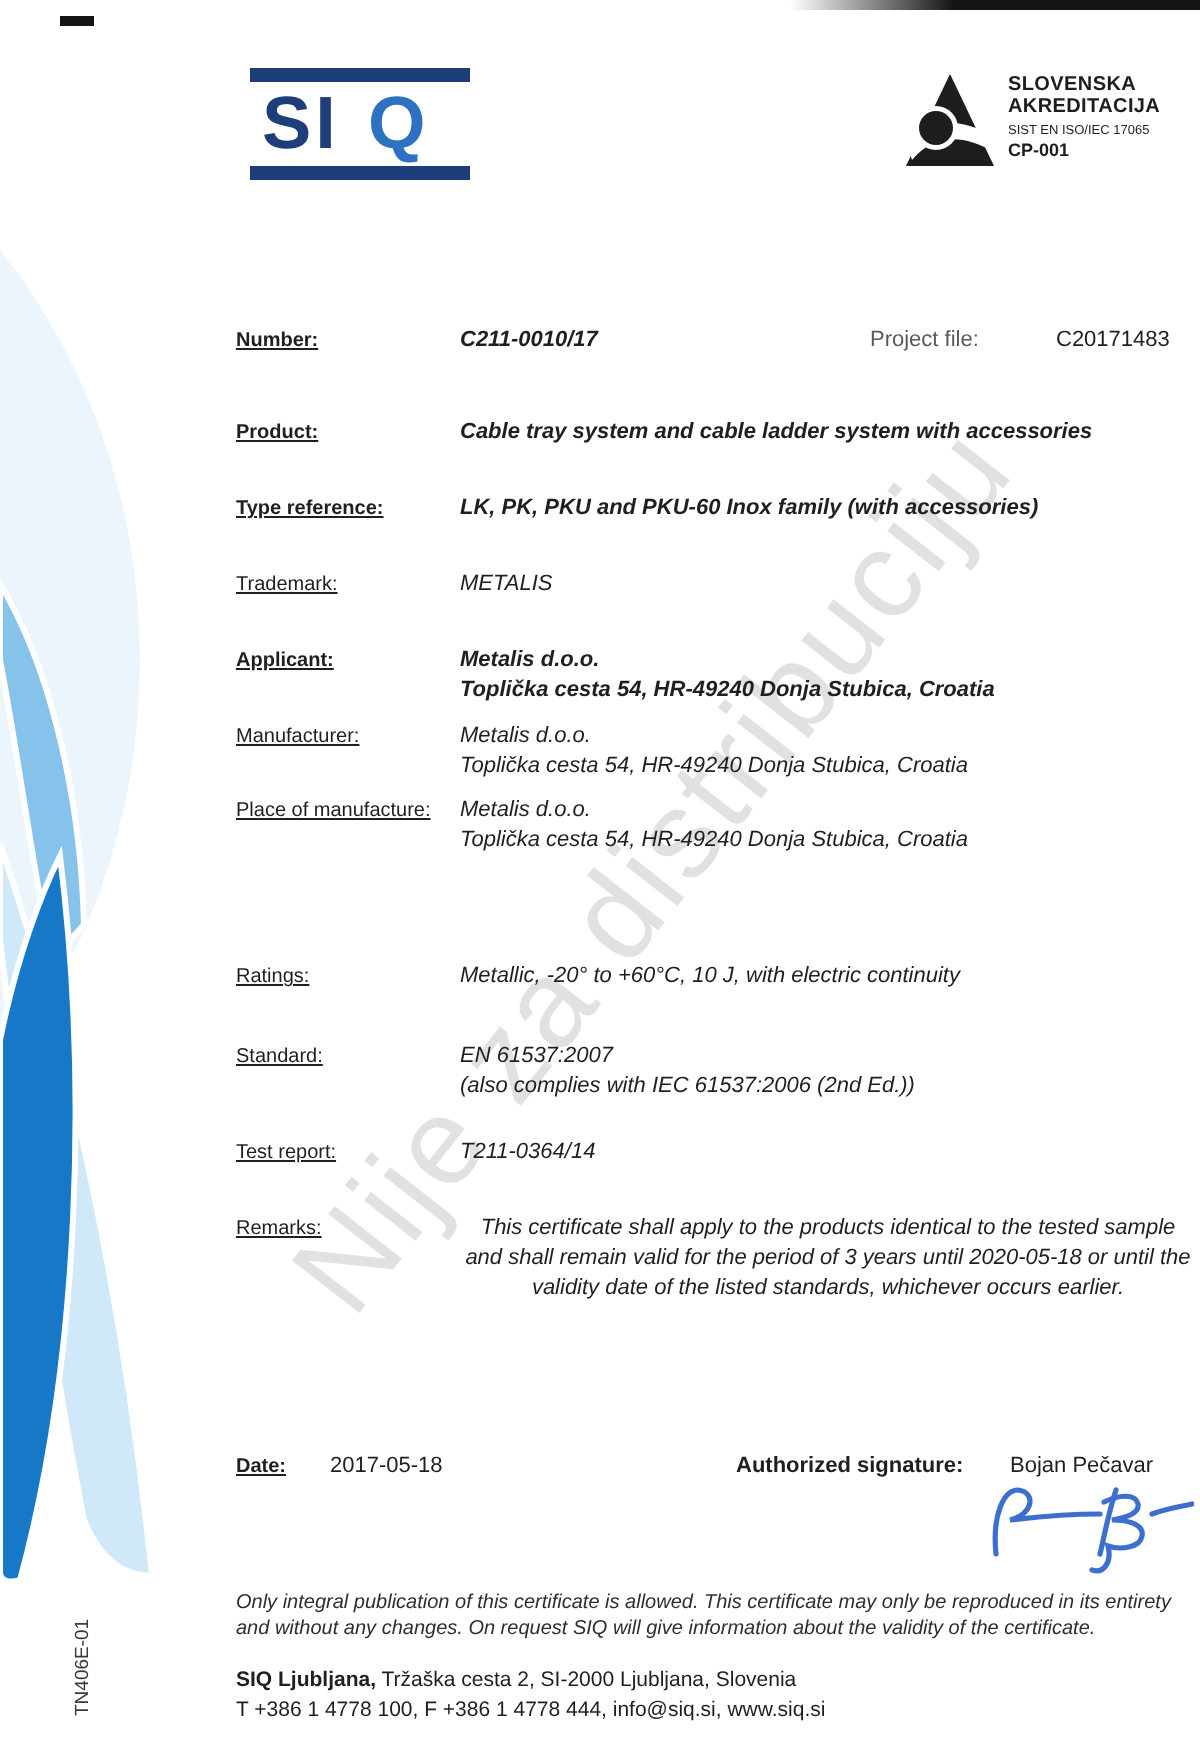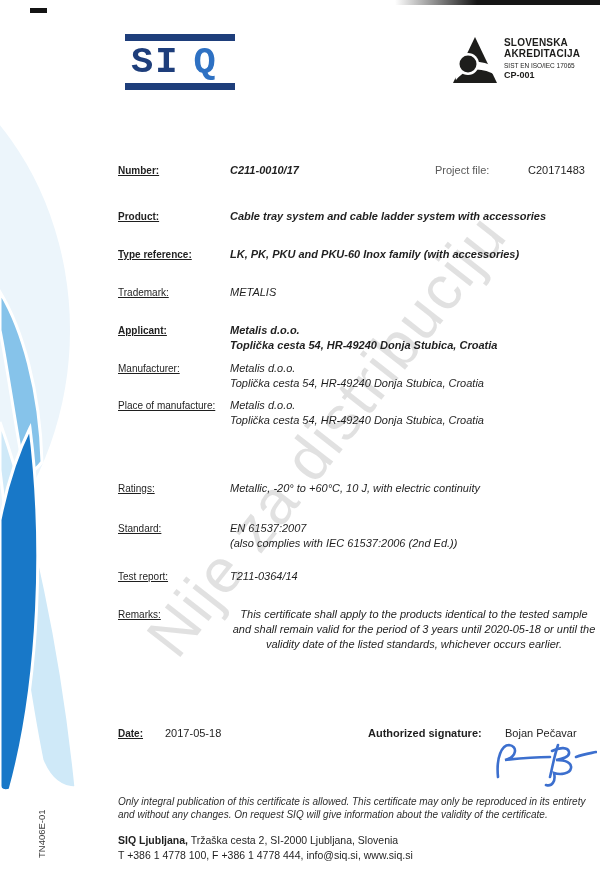--- a/index.html
+++ b/index.html
@@ -15,21 +15,21 @@
     position:absolute; left:-20px; top:398px; width:700px; height:80px;
     font-size:62px; font-weight:400; letter-spacing:2px; color:#b9b9b9; opacity:.42;
     text-align:center; transform:rotate(-52deg); z-index:1; white-space:nowrap;
     pointer-events:none;
   }
   
   .scan-dash-left { position:absolute; left:30px; top:8px; width:17px; height:5px; background:#141414; z-index:3; }
   .scan-bar-right { position:absolute; left:395px; top:0; width:205px; height:5px;
     background:linear-gradient(to left, #151515 60%, rgba(21,21,21,0)); z-index:3; }
   
-  .siq-logo { position:absolute; left:125px; top:34px; width:110px; z-index:2;font-family:Liberation Mono, monospace; }
+  .siq-logo { position:absolute; left:125px; top:34px; width:110px; z-index:2; }
   .siq-bar { width:110px; height:7px; background:#1e3e7b; }
   .siq-letters { height:42px; display:flex; align-items:center; padding-left:6px; }
   .siq-si { font-size:37px; font-weight:bold; color:#1e3e7b; letter-spacing:2px; line-height:40px; }
   .siq-q  { font-size:37px; font-weight:bold; color:#2e71c3; letter-spacing:1px; line-height:40px; margin-left:14px; }
   
   .sa-logo { position:absolute; left:452px; top:36px; display:flex; z-index:2; }
   .sa-text { margin-left:6px; padding-top:1px; color:#1d1d1b; }
   .sa-l1, .sa-l2 { font-size:10px; font-weight:bold; line-height:11px; letter-spacing:.2px; }
   .sa-l3 { font-size:6.5px; line-height:9px; margin-top:2px; }
   .sa-l4 { font-size:9px; font-weight:bold; line-height:10px; }

